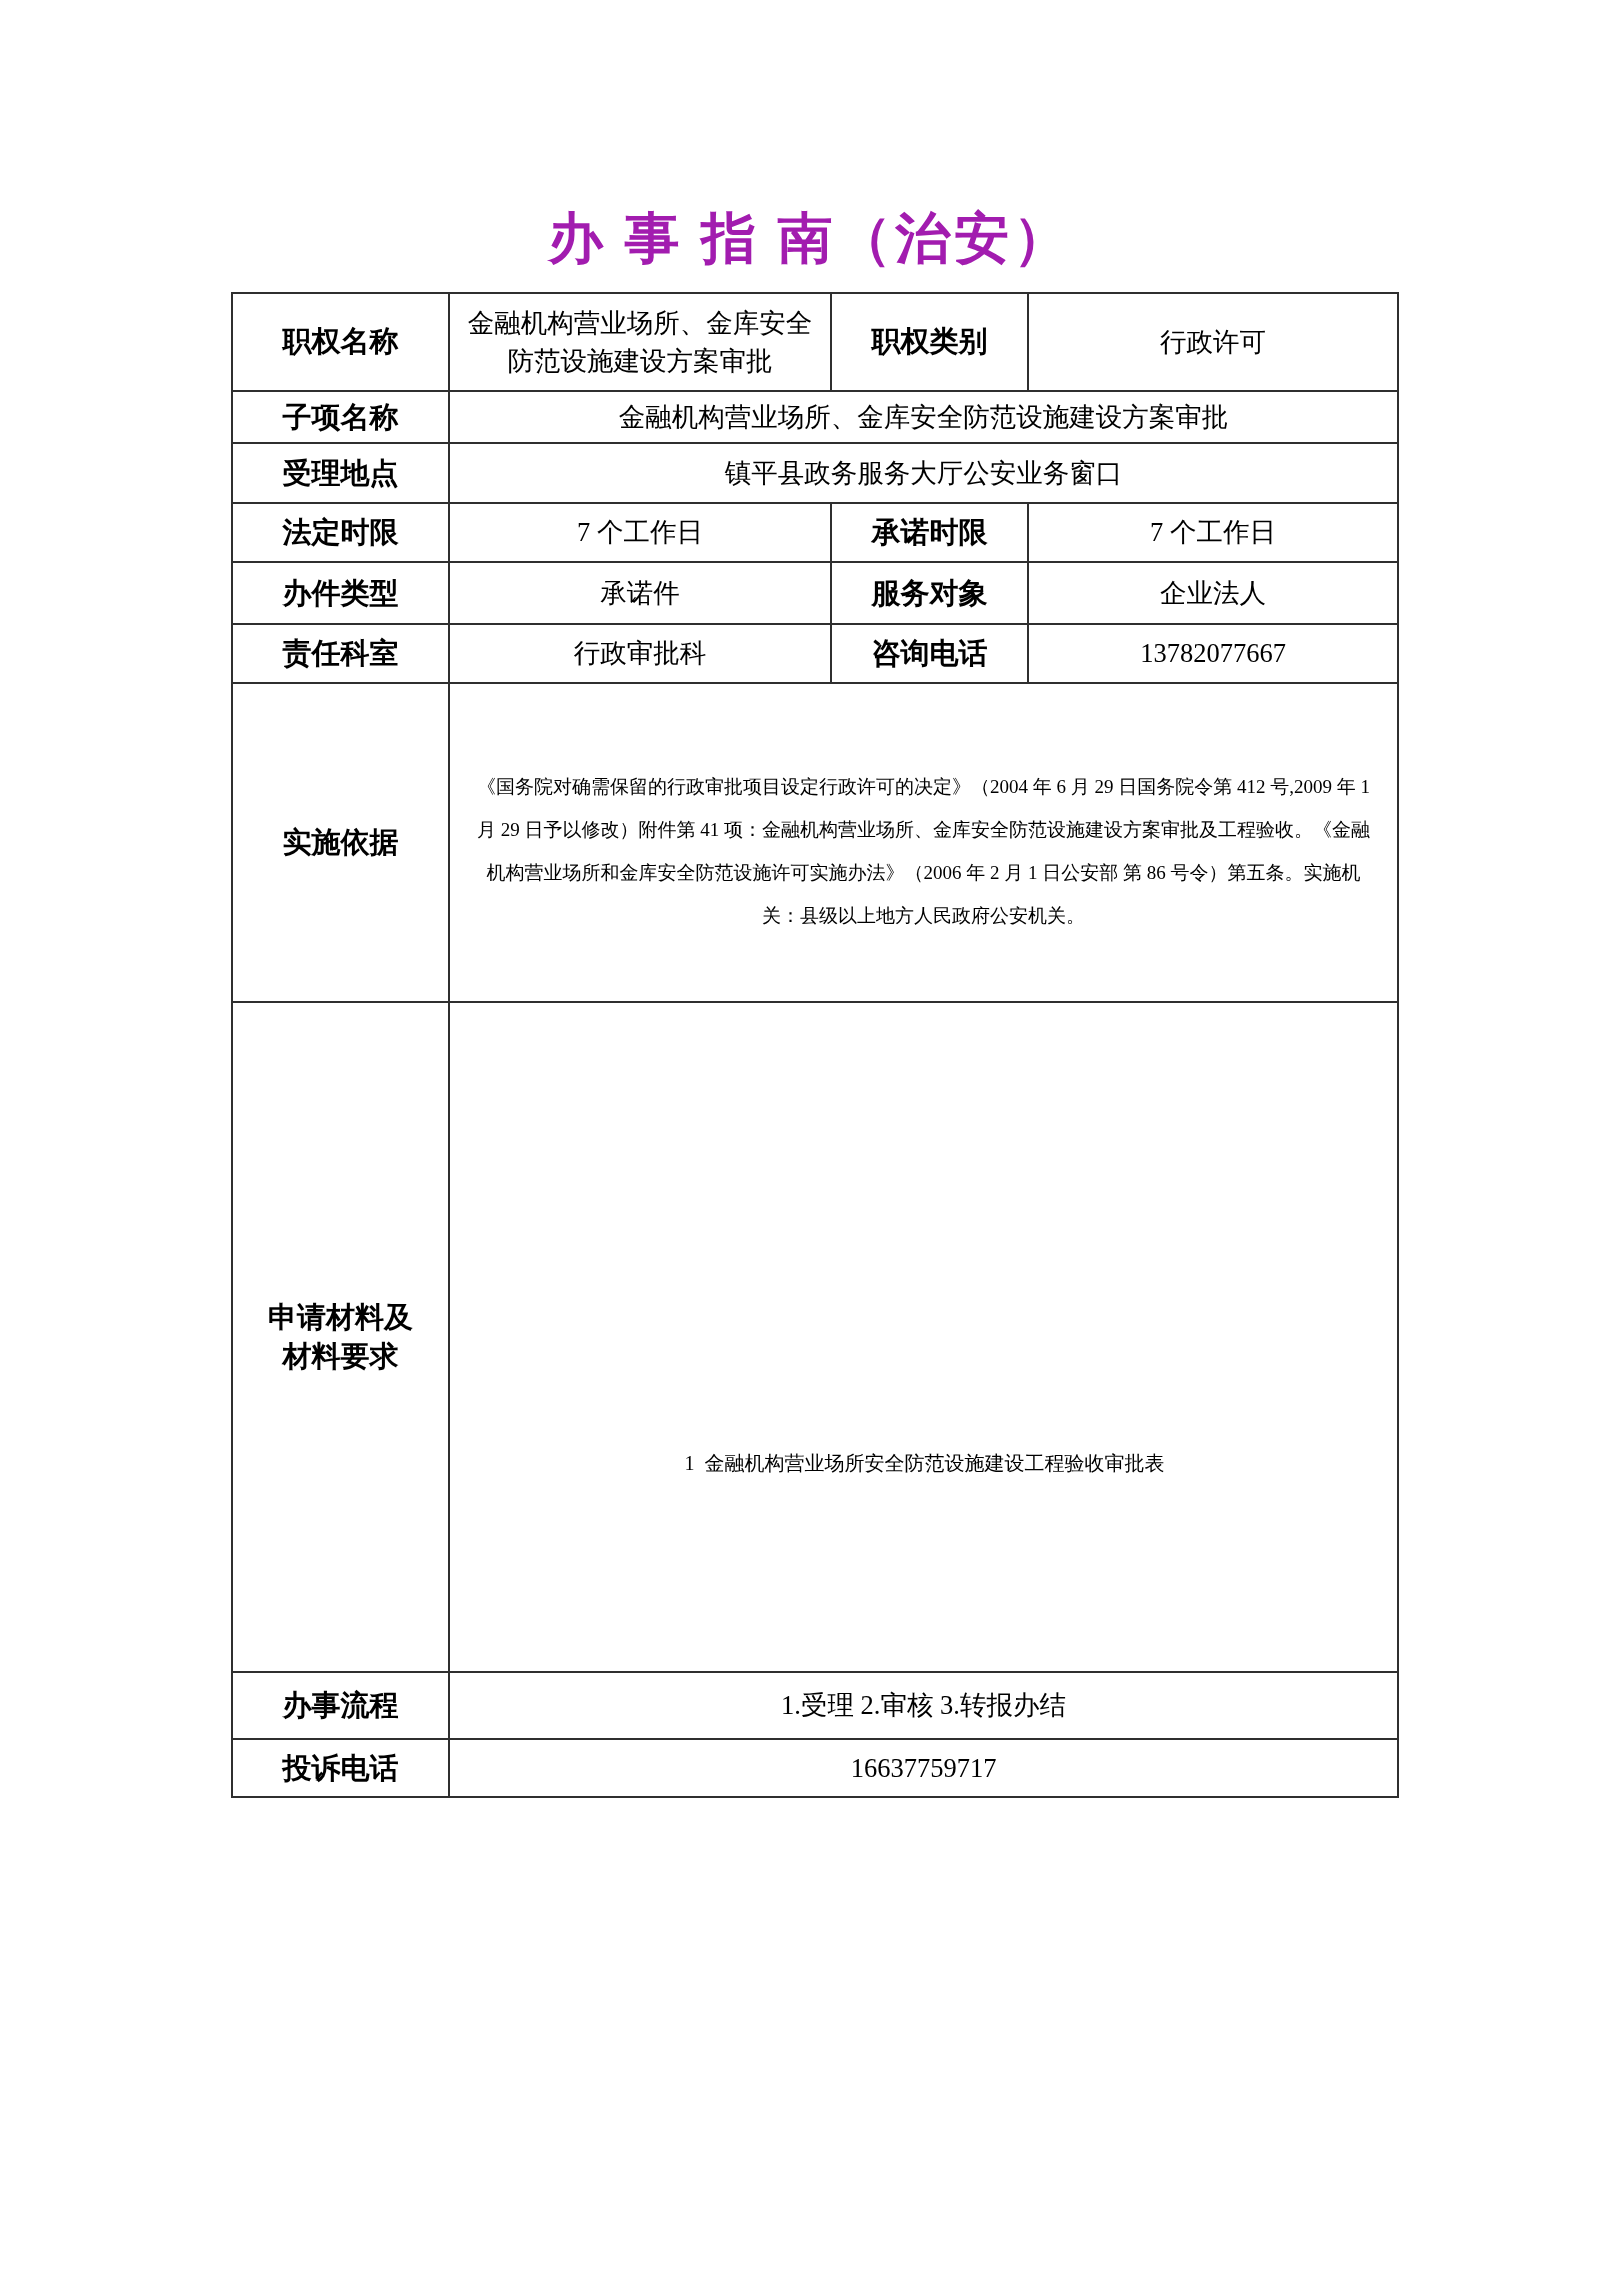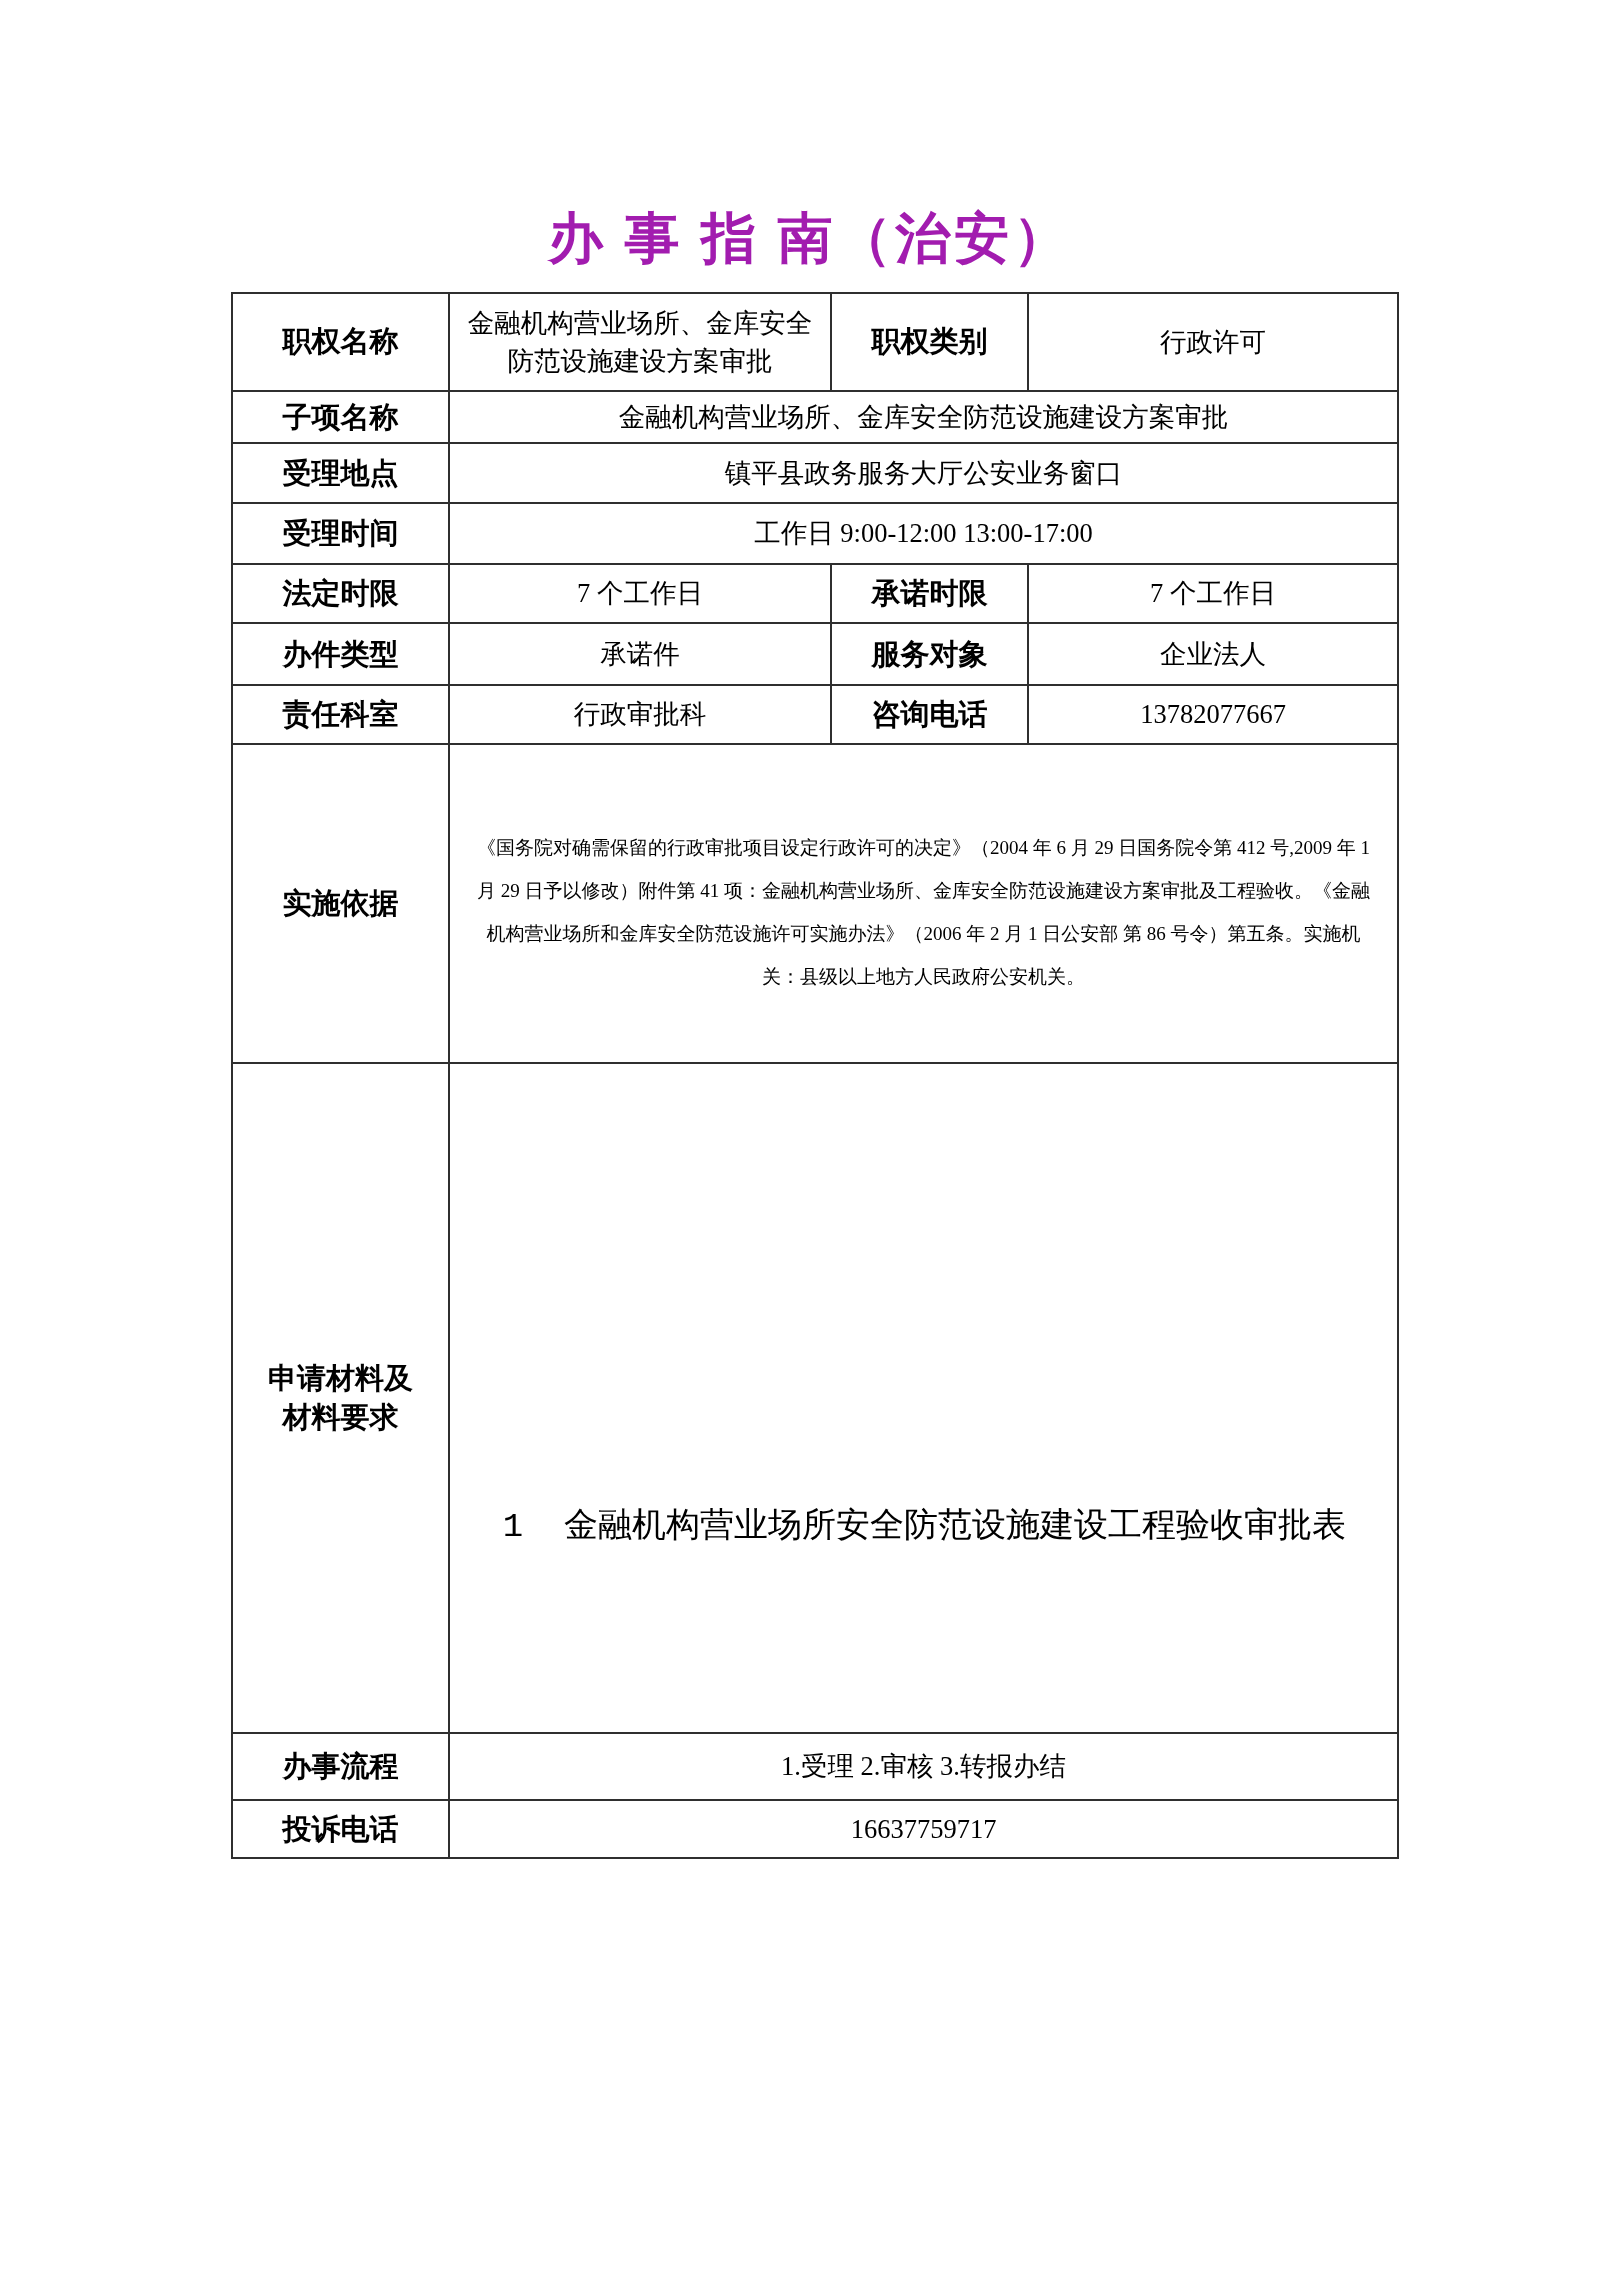--- a/index.html
+++ b/index.html
@@ -50,22 +50,22 @@
   }
   td.val-basis {
     font-family: "Liberation Serif", "DejaVu Serif", serif;
     font-size: 19px;
     line-height: 43px;
     text-align: justify;
     vertical-align: top;
     padding: 15.7px 17.6px 0 17.6px;
   }
   td.val-materials {
-    font-family: Liberation Mono, monospace;
-    font-size: 34px;
+    font-family: Liberation Serif, serif;
+    font-size: 20px;
     text-align: left;
     vertical-align: top;
     padding: 253px 15.7px 0 17.6px;
   }
   .hd-line { display: block; }
 </style>
 </head>
 <body>
 
 <div class="page-title">办 事 指 南（治安）</div>
@@ -89,24 +89,20 @@
   <tr style="height:51px">
     <td class="hd">子项名称</td>
     <td class="val" colspan="3">金融机构营业场所、金库安全防范设施建设方案审批</td>
   </tr>
 
   <tr style="height:60px">
     <td class="hd">受理地点</td>
     <td class="val" colspan="3">镇平县政务服务大厅公安业务窗口</td>
   </tr>
 
-  <tr style="height:61px">
-    <td class="hd">受理时间</td>
-    <td class="val" colspan="3">工作日 9:00-12:00 13:00-17:00</td>
-  </tr>
 
   <tr style="height:59px">
     <td class="hd">法定时限</td>
     <td class="val">7 个工作日</td>
     <td class="hd">承诺时限</td>
     <td class="val">7 个工作日</td>
   </tr>
 
   <tr style="height:62px">
     <td class="hd">办件类型</td>

